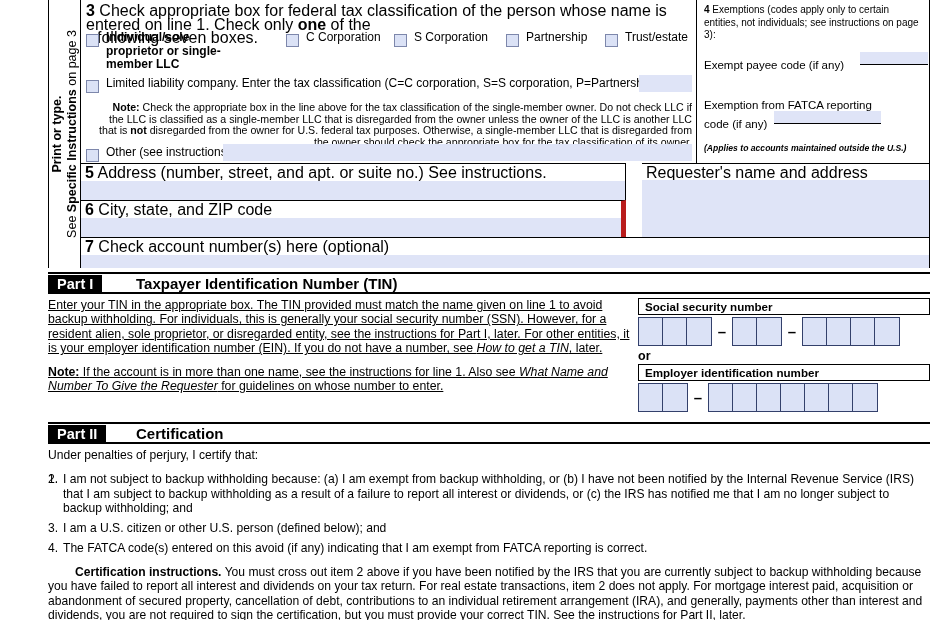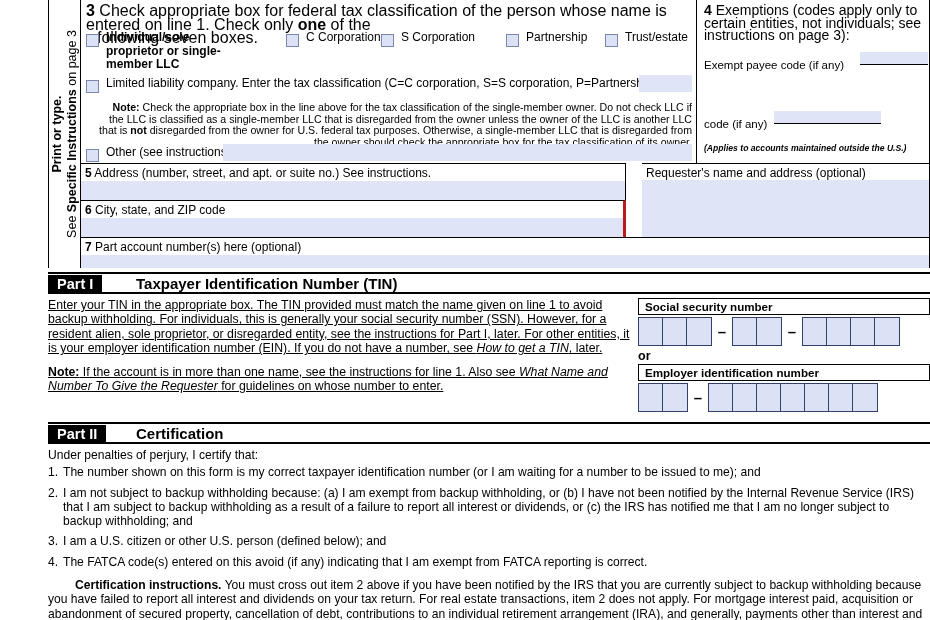--- a/index.html
+++ b/index.html
@@ -68,31 +68,31 @@
     vertical-align: -2px; cursor: pointer;
   }
   .cblab { font-size: 12px; line-height: 13.5px; display: inline-block; vertical-align: top; padding-left: 7px; }
 
   .note { font-size: 10.6px; line-height: 11.6px; }
   .note b { font-weight: bold; }
 
   .arrow { font-size: 10px; }
 
   
-  .l4head { font-size: 14px; line-height: 12.6px; }
+  .l4head { font-size: 10px; line-height: 12.6px; }
   .l4lab  { font-size: 11.5px; }
   .l4under { display:inline-block; height: 13px; background:#dfe4f7; border-bottom: 1px solid #000; vertical-align: -2px;}
   .l4small { font-size: 8.6px; font-style: italic; font-weight: bold; }
 
   
   #l5 { position: absolute; left: 32px; top: 163px; width: 545px; height: 37px; border-top: 1px solid #000; border-right:1px solid #000;}
-  #l6 { position: absolute; left: 32px; top: 200px; width: 545px; height: 37px; border-top: 1px solid #000; border-right:3px solid #b91c1c;}
+  #l6 { position: absolute; left: 32px; top: 200px; width: 545px; height: 37px; border-top: 1px solid #000; border-right:5px solid #b91c1c;}
   #lreq { position: absolute; left: 577px; top: 163px; right: 0; height: 74px; border-top: 1px solid #000; margin-left: 16px;}
   #l7 { position: absolute; left: 32px; top: 237px; right: 0; height: 31px; border-top: 1px solid #000;}
-  .rowlab { font-size: 12px; padding: 2px 0 8px 4px; line-height: 14px;}
+  .rowlab { font-size: 16px; padding: 2px 0 8px 4px; line-height: 14px;}
   .rowfill { position: absolute; left: 0; right: 0; bottom: 0; height: 19px; background: #dfe4f7; }
   #lreq .rowfill { height: 57px; }
   #l7 .rowfill { height: 13px; }
 
   
   #partI { position: absolute; left: 48px; top: 272px; width: 882px; }
   .partbar { position: relative; height: 22px; border-top: 2px solid #000; border-bottom: 2px solid #000; }
   .parttag {
     position: absolute; left: 0; top: 1px;
     background: #000; color: #fff; font-weight: bold; font-size: 14.5px;
@@ -114,21 +114,21 @@
   .digits { display: flex; align-items: stretch; margin-top: 2px; height: 29px; }
   .grp { display: flex; border: 1px solid #33406b; }
   .cell { width: 24px; background: #dbe2f6; border-right: 1px solid #33406b; }
   .grp .cell:last-child { border-right: none; }
   .dash { width: 20px; display: flex; align-items: center; justify-content: center; font-weight: bold; font-size: 15px; }
   .or { font-weight: bold; font-size: 12.5px; margin: 3px 0 1px 0; }
 
   
   #partII { position: absolute; left: 48px; top: 422px; width: 882px; }
   #p2body { padding-top: 4px; font-size: 12.1px; line-height: 14.3px; }
-  #p2body .lead { margin-bottom: 3px; }
+  #p2body .lead { margin-bottom: 10px; }
   .item { position: relative; padding-left: 15px; margin-bottom: 6px; }
   .item .mk { position: absolute; left: 0; top: 0; }
   .ci { margin-top: 9px; font-size: 12.1px; line-height: 14.4px; }
   .ci b { font-weight: bold; margin-left: 27px; }
 </style>
 </head>
 <body>
 
 <div id="page">
 
@@ -149,21 +149,21 @@
           <span>Check appropriate box for federal tax classification of the person whose name is entered on line 1. Check only </span><b>one</b><span> of the</span>
           <span class="ind">following seven boxes.</span>
         </div>
 
         <div class="cbrow" style="left:5px; top:31px; width:175px;font-weight:bold;">
           <span class="cb"></span><span class="cblab" style="width:142px;">Individual/sole proprietor or single-member LLC</span>
         </div>
         <div class="cbrow" style="left:205px; top:31px;">
           <span class="cb"></span><span class="cblab">C Corporation</span>
         </div>
-        <div class="cbrow" style="left:300px; top:31px;">
+        <div class="cbrow" style="left:313px; top:31px;">
           <span class="cb"></span><span class="cblab">S Corporation</span>
         </div>
         <div class="cbrow" style="left:425px; top:31px;">
           <span class="cb"></span><span class="cblab">Partnership</span>
         </div>
         <div class="cbrow" style="left:524px; top:31px;">
           <span class="cb"></span><span class="cblab">Trust/estate</span>
         </div>
 
         <div class="cbrow" style="left:5px; top:77px; width:606px;">
@@ -185,20 +185,23 @@
         <div class="l4head">
           <span class="num">4</span>
           <span>Exemptions (codes apply only to certain entities, not individuals; see instructions on page 3):</span>
         </div>
 
         <div style="position:absolute; left:7px; top:55px;">
           <span class="l4lab">Exempt payee code (if any)</span>
         </div>
         <div class="l4under" style="position:absolute; left:163px; top:52px; width:68px;"></div>
 
+        <div style="position:absolute; left:7px; top:95px;">
+          <span class="l4lab">Exemption from FATCA reporting</span>
+        </div>
         <div style="position:absolute; left:7px; top:114px;">
           <span class="l4lab">code (if any)</span>
         </div>
         <div class="l4under" style="position:absolute; left:77px; top:111px; width:107px;"></div>
 
         <div class="l4small" style="position:absolute; left:7px; top:143px;">(Applies to accounts maintained outside the U.S.)</div>
       </div>
     </div>
 
     <div id="l5">
@@ -210,21 +213,21 @@
       <div class="rowlab"><span class="num">6</span> <span>City, state, and ZIP code</span></div>
       <div class="rowfill"></div>
     </div>
 
     <div id="lreq">
       <div class="rowlab">Requester's name and address (optional)</div>
       <div class="rowfill"></div>
     </div>
 
     <div id="l7">
-      <div class="rowlab"><span class="num">7</span> <span>Part account number(s) here (optional)</span></div>
+      <div class="rowlab"><span class="num">7</span> <span>Check account number(s) here (optional)</span></div>
       <div class="rowfill"></div>
     </div>
   </div>
 
   <div id="partI">
     <div class="partbar">
       <span class="parttag">Part I</span>
       <span class="parttitle">Taxpayer Identification Number (TIN)</span>
     </div>
 
@@ -281,21 +284,21 @@
 
   <div id="partII">
     <div class="partbar">
       <span class="parttag">Part II</span>
       <span class="parttitle">Certification</span>
     </div>
 
     <div id="p2body">
       <div class="lead">Under penalties of perjury, I certify that:</div>
       <div id="cert-items">
-          <div class="item"><span class="mk">1.</span><span>The number shown on this form is my correct taxpayer identification number (or I am waiting for a number to be issued to me); and</span></div>
+          <div class="item"><span class="mk">1.</span></div>
           <div class="item"><span class="mk">2.</span><span>I am not subject to backup withholding because: (a) I am exempt from backup withholding, or (b) I have not been notified by the Internal Revenue Service (IRS) that I am subject to backup withholding as a result of a failure to report all interest or dividends, or (c) the IRS has notified me that I am no longer subject to backup withholding; and</span></div>
           <div class="item"><span class="mk">3.</span><span>I am a U.S. citizen or other U.S. person (defined below); and</span></div>
           <div class="item"><span class="mk">4.</span><span>The FATCA code(s) entered on this avoid (if any) indicating that I am exempt from FATCA reporting is correct.</span></div>
         </div>
       <div class="ci">
         <b>Certification instructions.</b><span> You must cross out item 2 above if you have been notified by the IRS that you are currently subject to backup withholding because you have failed to report all interest and dividends on your tax return. For real estate transactions, item 2 does not apply. For mortgage interest paid, acquisition or abandonment of secured property, cancellation of debt, contributions to an individual retirement arrangement (IRA), and generally, payments other than interest and dividends, you are not required to sign the certification, but you must provide your correct TIN. See the instructions for Part II, later.</span>
       </div>
     </div>
   </div>
 

